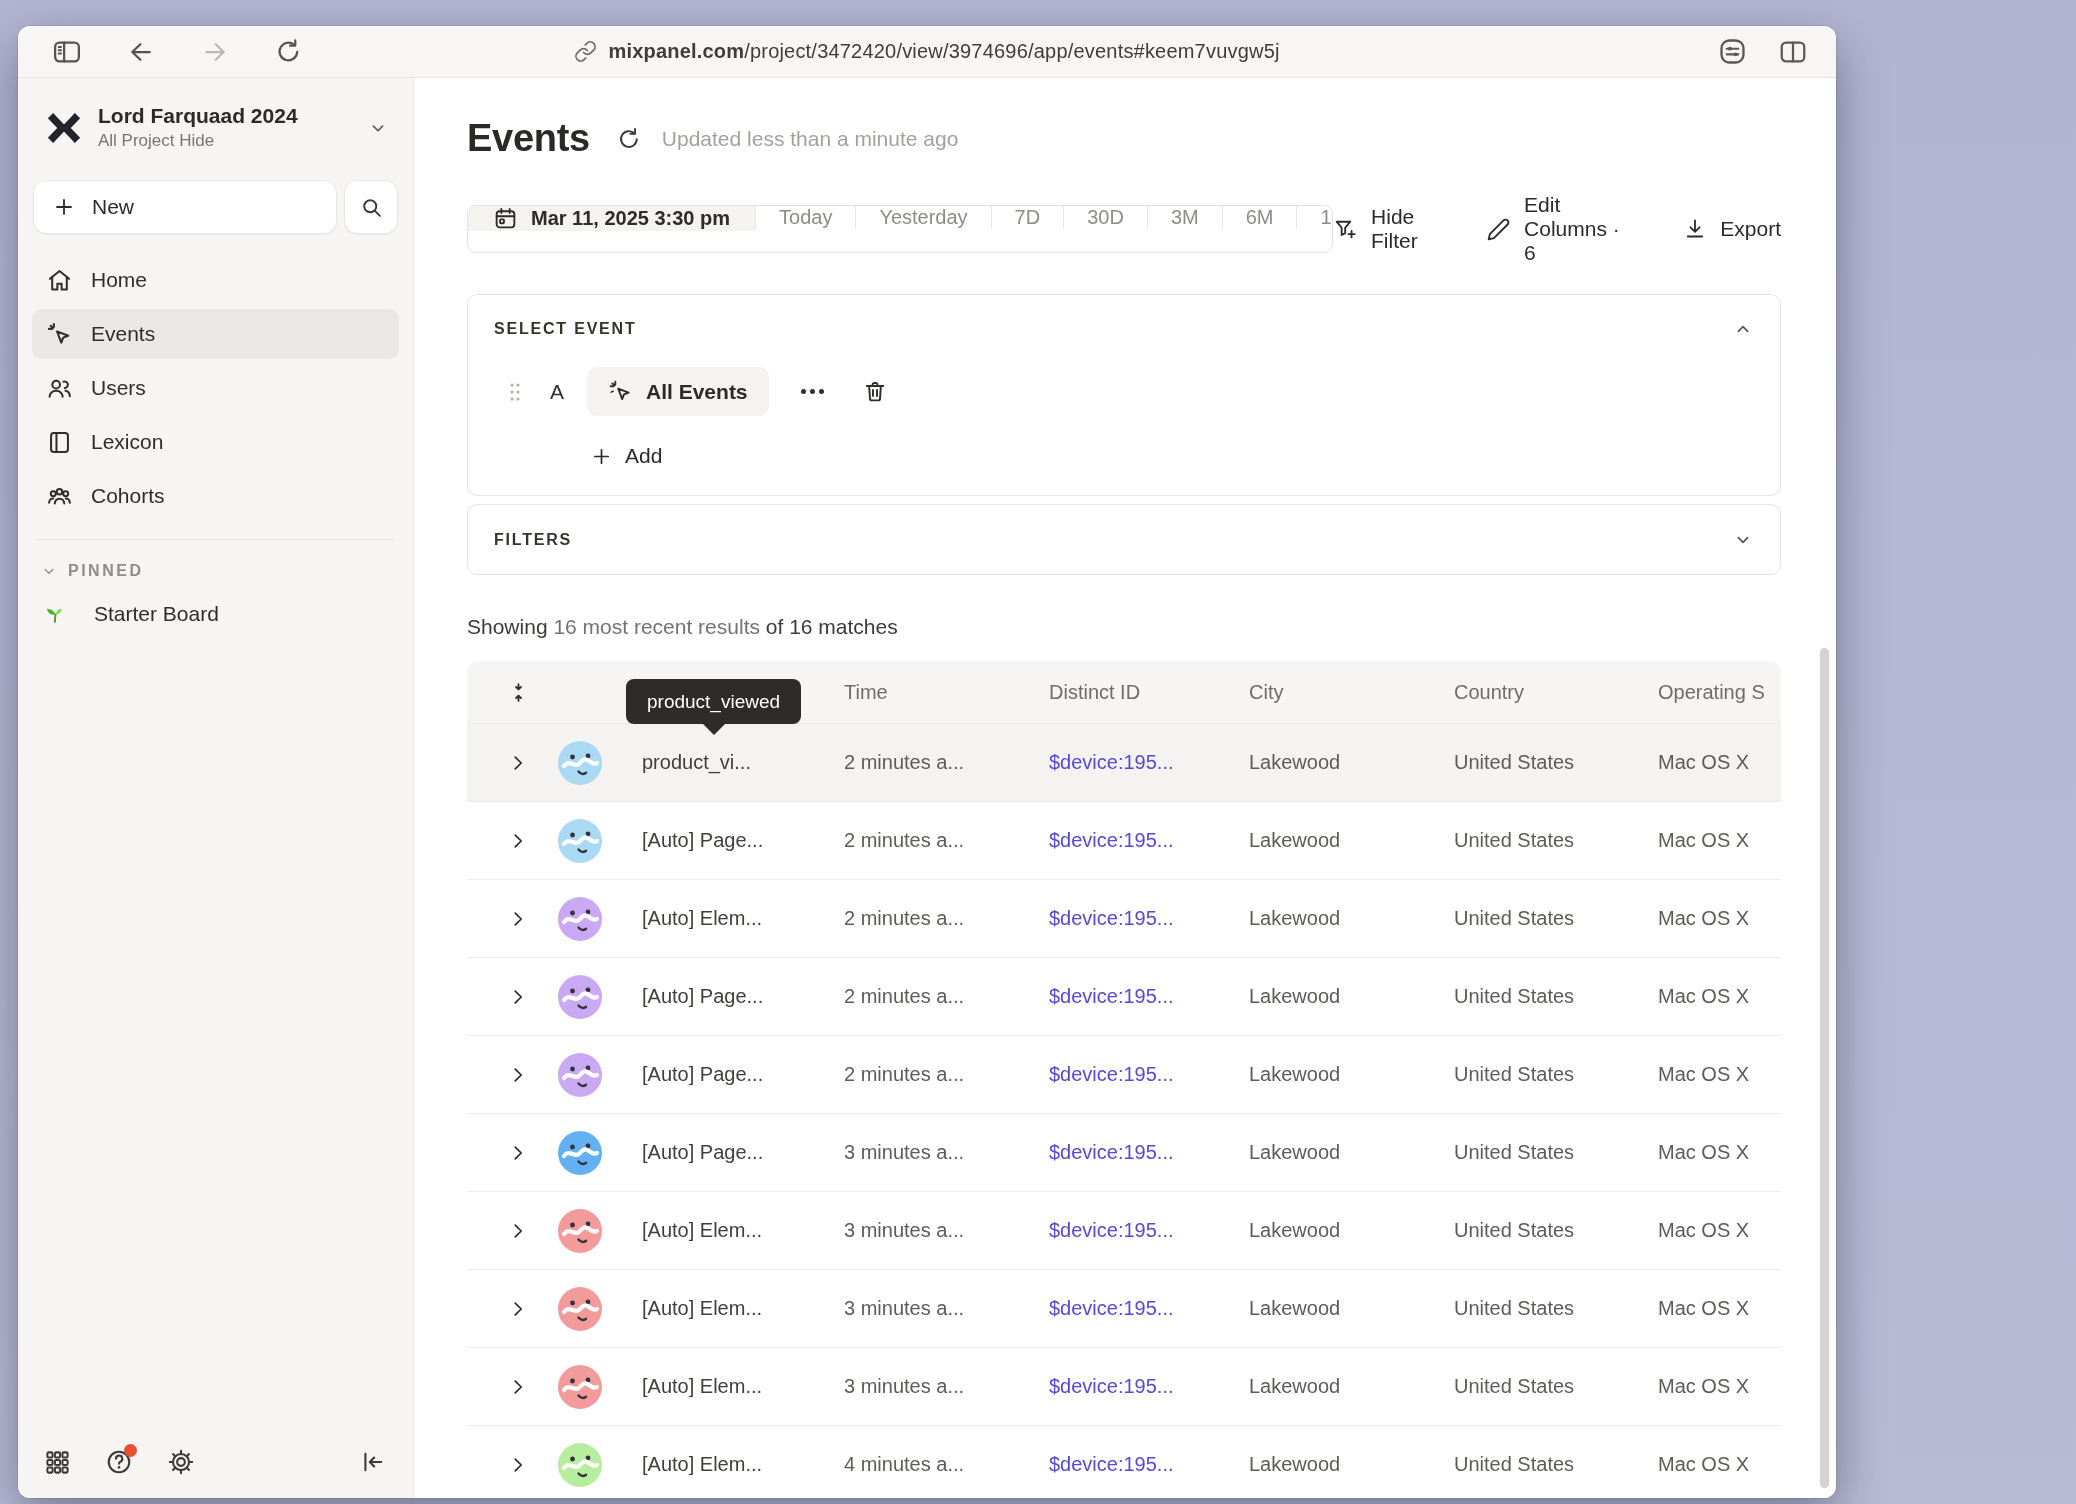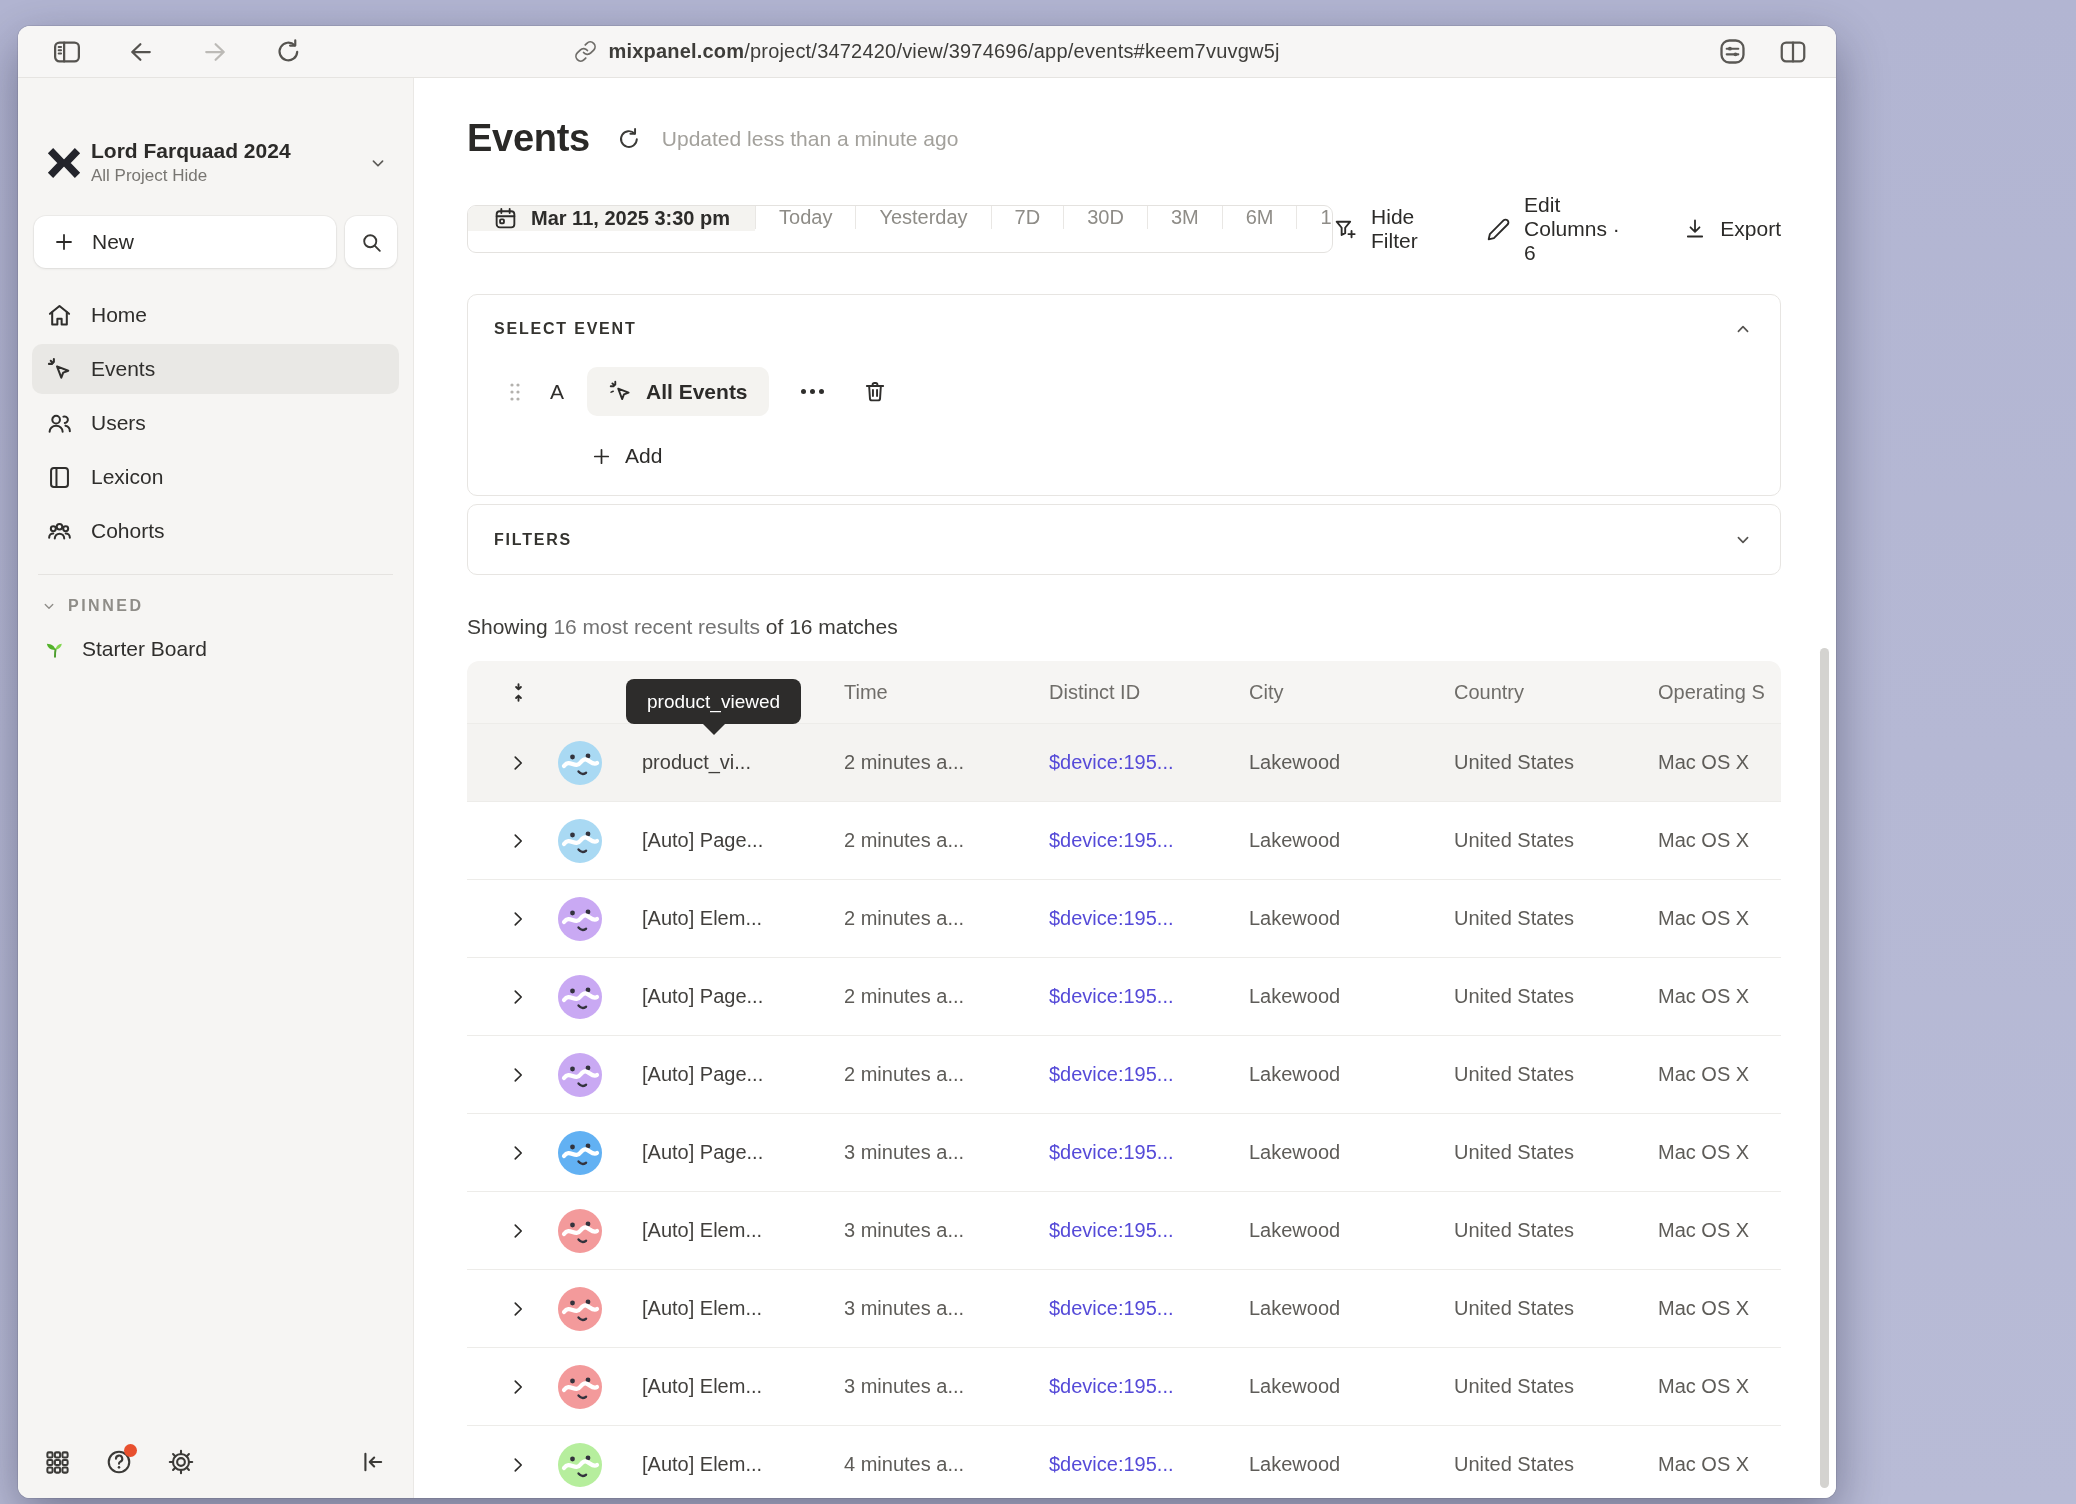--- a/index.html
+++ b/index.html
@@ -34,21 +34,21 @@
   .btb-right { position:absolute; right:28px; display:flex; align-items:center; gap:30px; color:#5a5854; }
 
   
   .app { flex:1; display:flex; min-height:0; }
 
   
   .sidebar {
     width:396px; flex:0 0 396px; background:#f6f5f3; border-right:1px solid #eae8e5;
     display:flex; flex-direction:column; padding:20px 14px 14px;
   }
-  .workspace { display:flex; align-items:center; gap:9px; padding:6px 10px 6px 14px;margin-top:35px; }
+  .workspace { display:flex; align-items:center; gap:16px; padding:6px 10px 6px 14px; }
   .ws-logo { width:36px; height:36px; color:#23242b; flex:0 0 36px; }
   .ws-meta { flex:1; min-width:0; }
   .ws-name { font-size:21px; font-weight:700; color:#2c2b29; }
   .ws-sub { font-size:17px; color:#787672; margin-top:3px; }
   .ws-chev { color:#5d5b57; }
   .newrow { display:flex; gap:9px; margin-top:24px; padding:0 2px; }
   .btn-new {
     flex:1; height:52px; background:#fff; border-radius:12px; display:flex; align-items:center;
     gap:16px; padding:0 18px; font-size:21px; font-weight:500; color:#2c2b29;
     box-shadow:0 1px 3px rgba(0,0,0,.07), 0 0 0 1px rgba(0,0,0,.035); cursor:pointer;
@@ -61,21 +61,21 @@
   .nav { margin-top:22px; display:flex; flex-direction:column; gap:4px; }
   .nav-item {
     height:50px; border-radius:10px; display:flex; align-items:center; gap:18px;
     padding:0 14px; font-size:21px; color:#2f2e2c; cursor:pointer;
   }
   .nav-item .nico { width:27px; height:27px; color:#2f2e2c; flex:0 0 27px; }
   .nav-item.active { background:#e9e8e5; }
   .sb-div { height:1px; background:#e5e3e0; margin:18px 6px 0; }
   .pinned-hd { display:flex; align-items:center; gap:10px; margin-top:22px; padding-left:8px; color:#8f8d88; }
   .pinned-label { font-size:16px; font-weight:700; letter-spacing:2.5px; }
-  .pinned-item { display:flex; align-items:center; gap:16px; margin-top:22px; padding-left:12px; font-size:21px; color:#2f2e2c; cursor:pointer; }
+  .pinned-item { display:flex; align-items:center; gap:28px; margin-top:22px; padding-left:12px; font-size:21px; color:#2f2e2c; cursor:pointer; }
   .sb-foot { margin-top:auto; display:flex; align-items:center; gap:34px; padding:10px 12px 8px; color:#3b3a37; }
   .help-wrap { position:relative; }
   .help-dot { position:absolute; right:-4px; top:-4px; width:13px; height:13px; border-radius:50%; background:#e8502e; }
   .collapse { margin-left:auto; }
 
   
   .main { flex:1; background:#fff; position:relative; padding:39px 55px 0 53px; min-width:0; overflow:hidden; }
   .page-head { display:flex; align-items:center; gap:20px; }
   .page-title { font-size:38px; font-weight:700; color:#2a2927; letter-spacing:-.3px; }
   .refresh { color:#3b3a37; margin-left:6px; cursor:pointer; }

